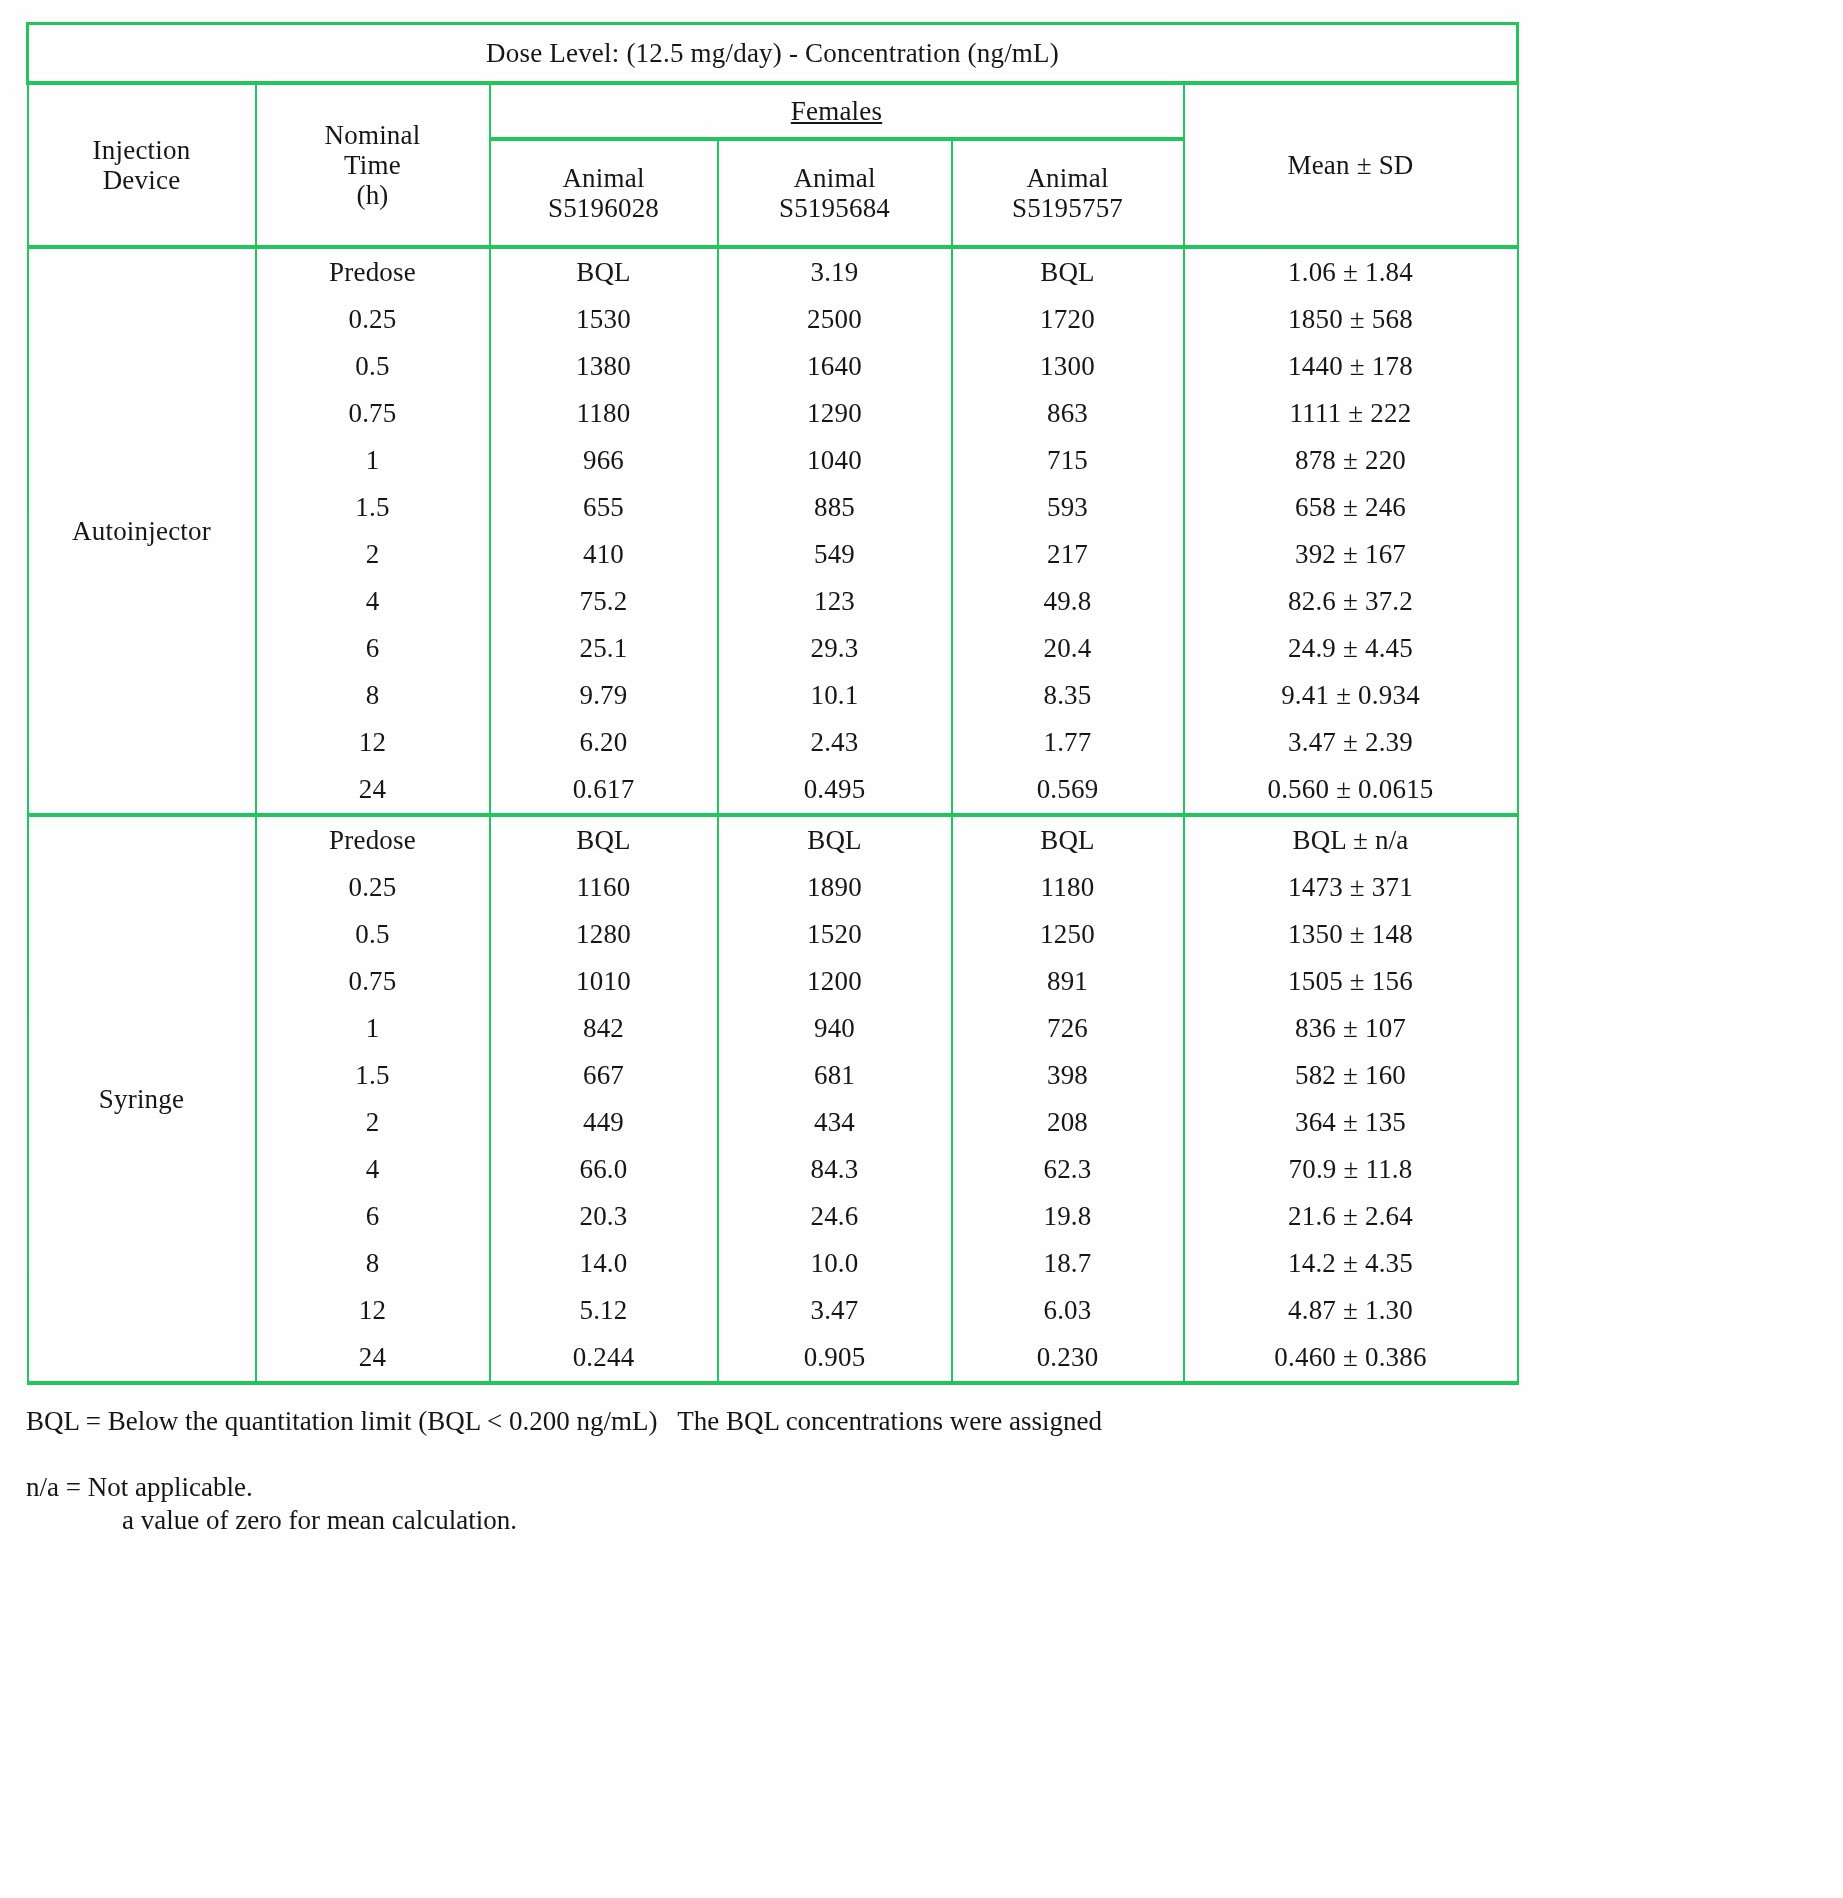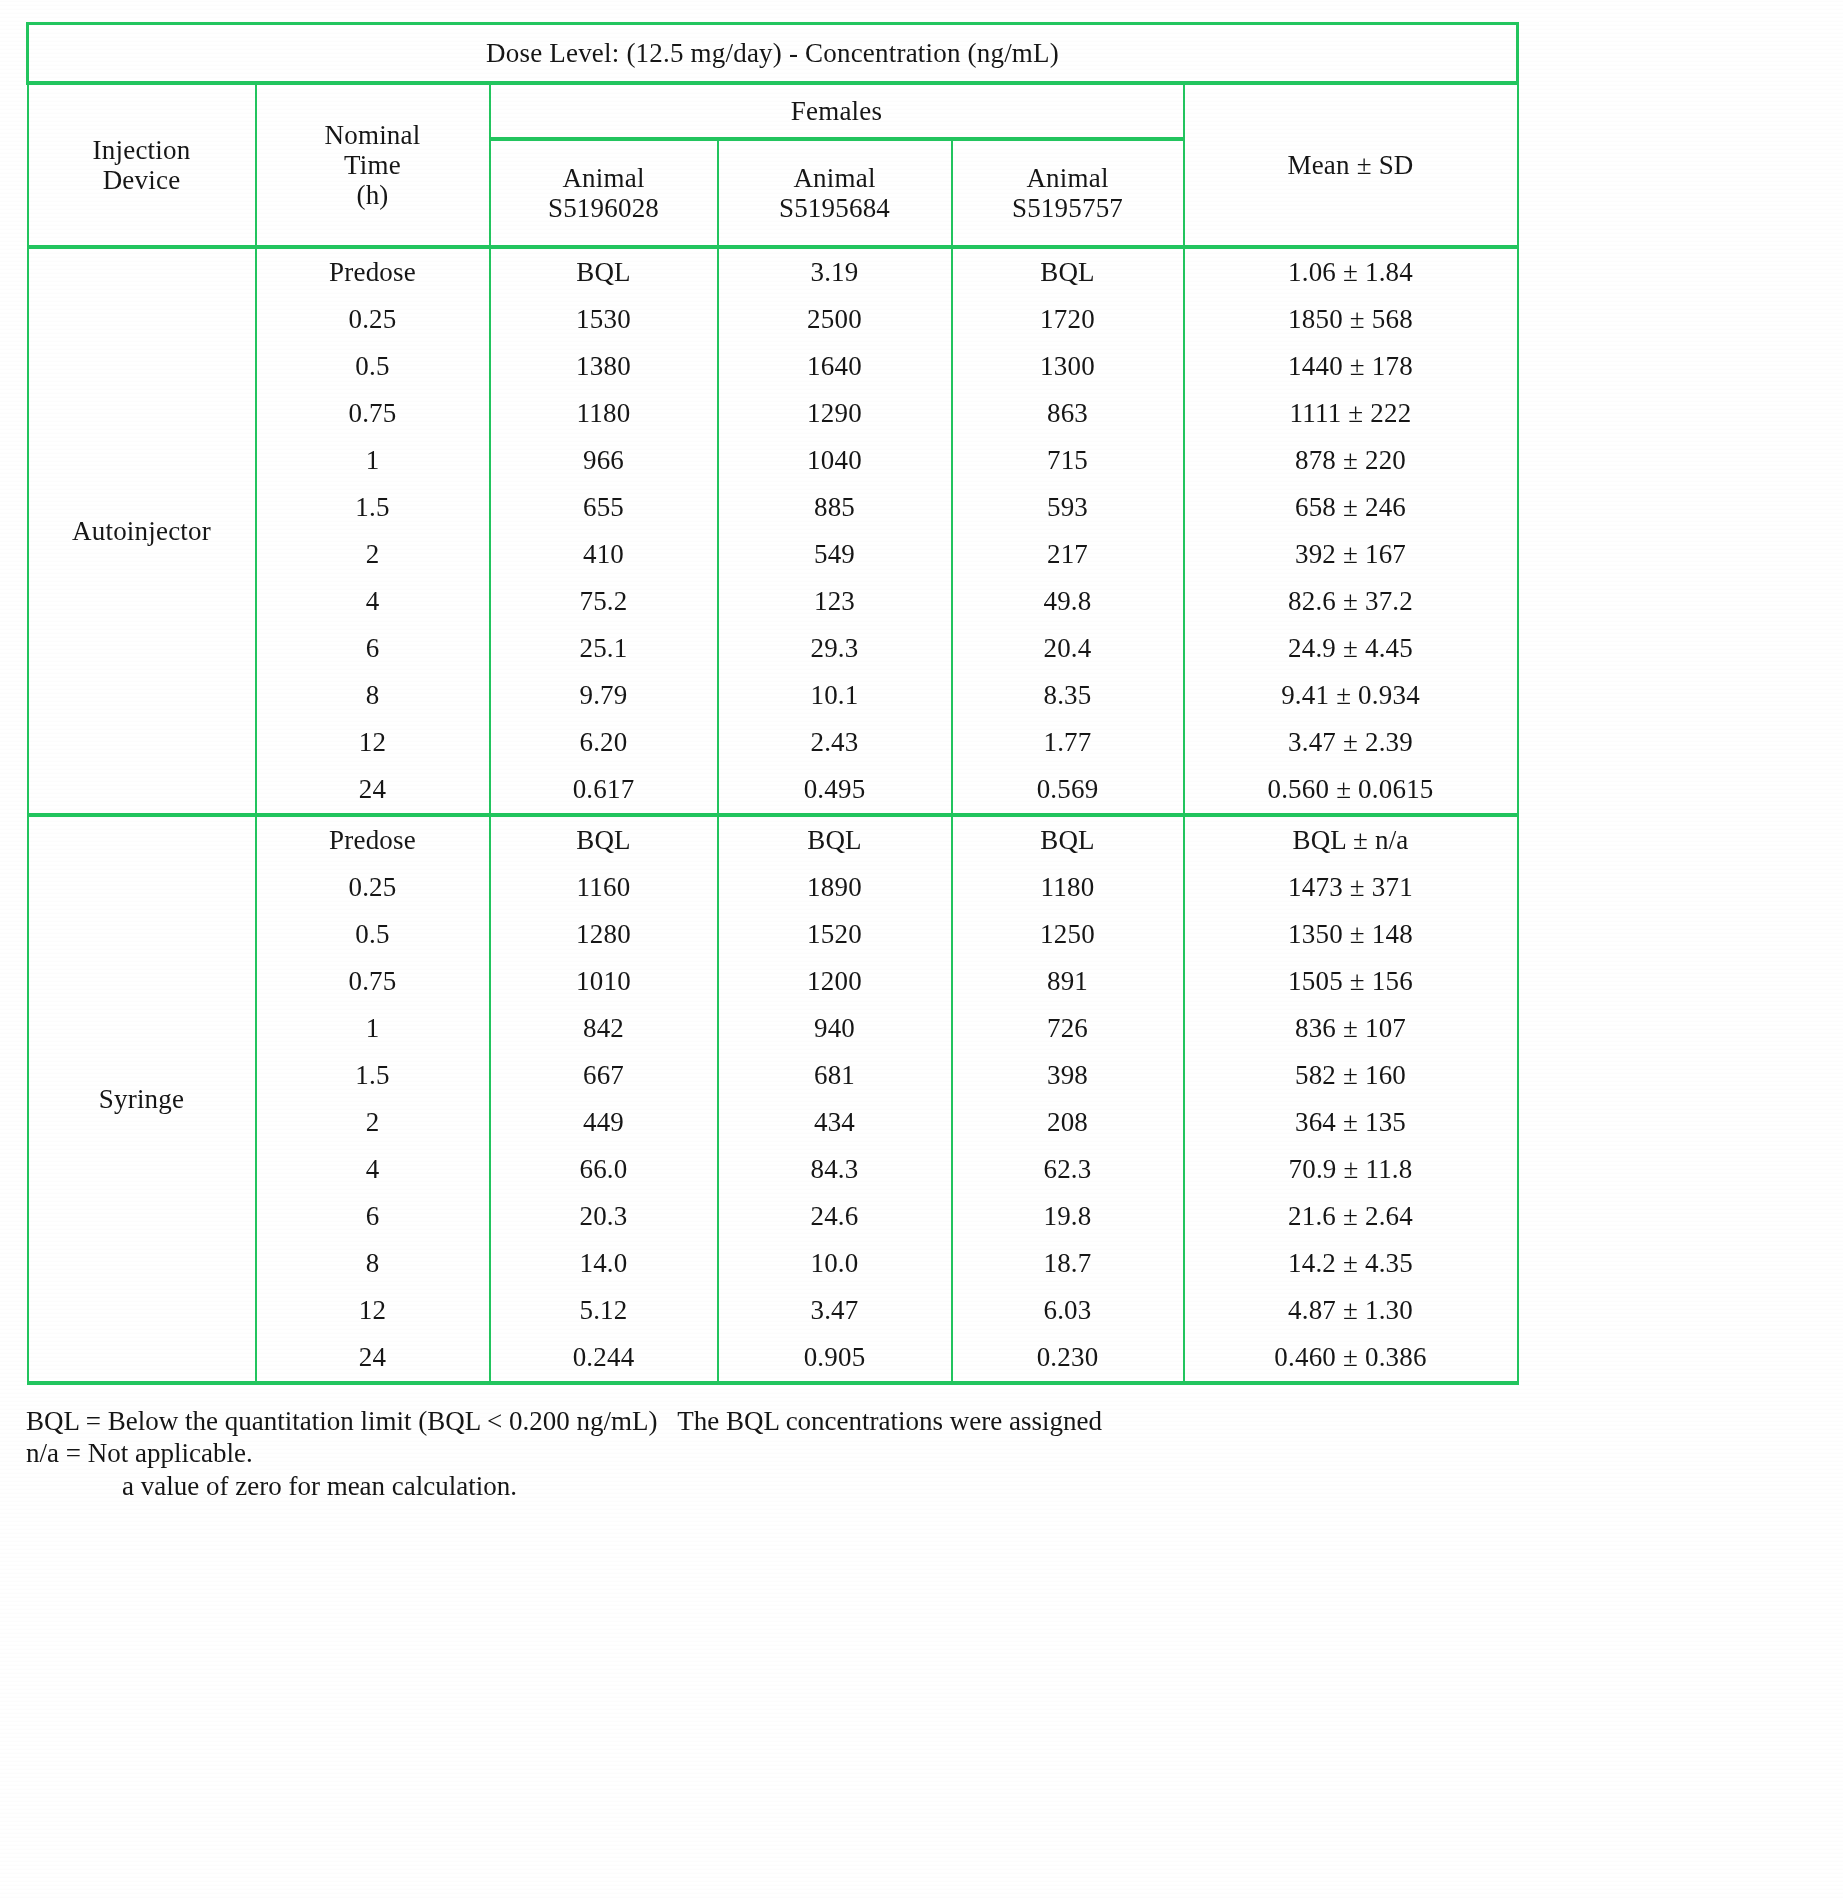--- a/index.html
+++ b/index.html
@@ -46,20 +46,21 @@
     font-size: 30px;
     font-weight: bold;
     height: 56px;
     letter-spacing: 0.4px;
   }
   .hdr-sex {
     height: 52px;
     font-size: 29px;
     font-weight: bold;
     border-bottom-width: 4px !important;
+    text-decoration: underline;
   }
   .hdr-stub {
     border-bottom-width: 4px !important;
     margin-left: 48px;
   }
   .hdr-animal {
     height: 104px;
     border-bottom-width: 4px !important;
   }
   .hdr-nominal {
@@ -100,20 +101,21 @@
   col.c-a3     { width: 232px; }
   col.c-mean   { width: 334px; }
 
   .footnotes {
     margin-top: 20px;
     font-size: 27px;
     line-height: 1.2;
     color: #161616;
   }
   .footnotes .fn {
+    margin-bottom: 34px;
     white-space: pre-wrap;
   }
   .footnotes .fn-indent {
     margin-left: 96px;
     margin-bottom: 40px;
   }
   .footnotes .fn-last { margin-bottom: 0; }
 
   
   .grain {

